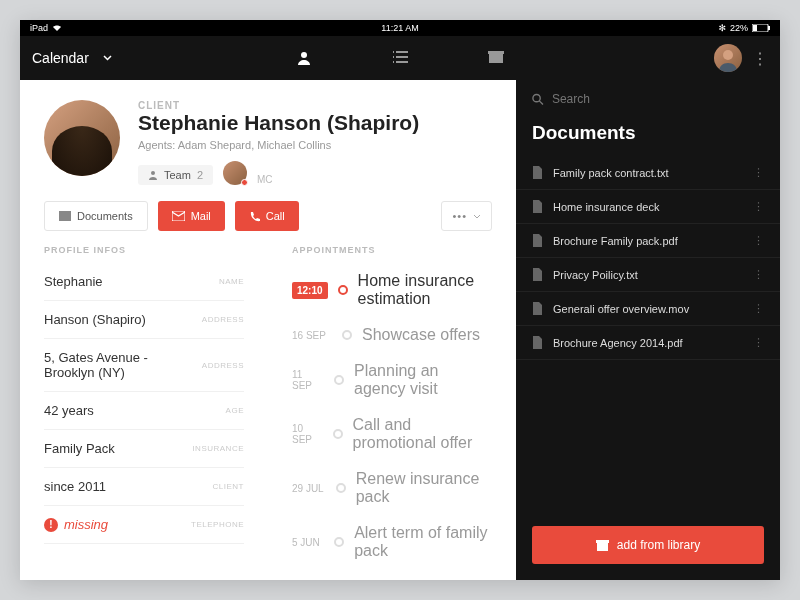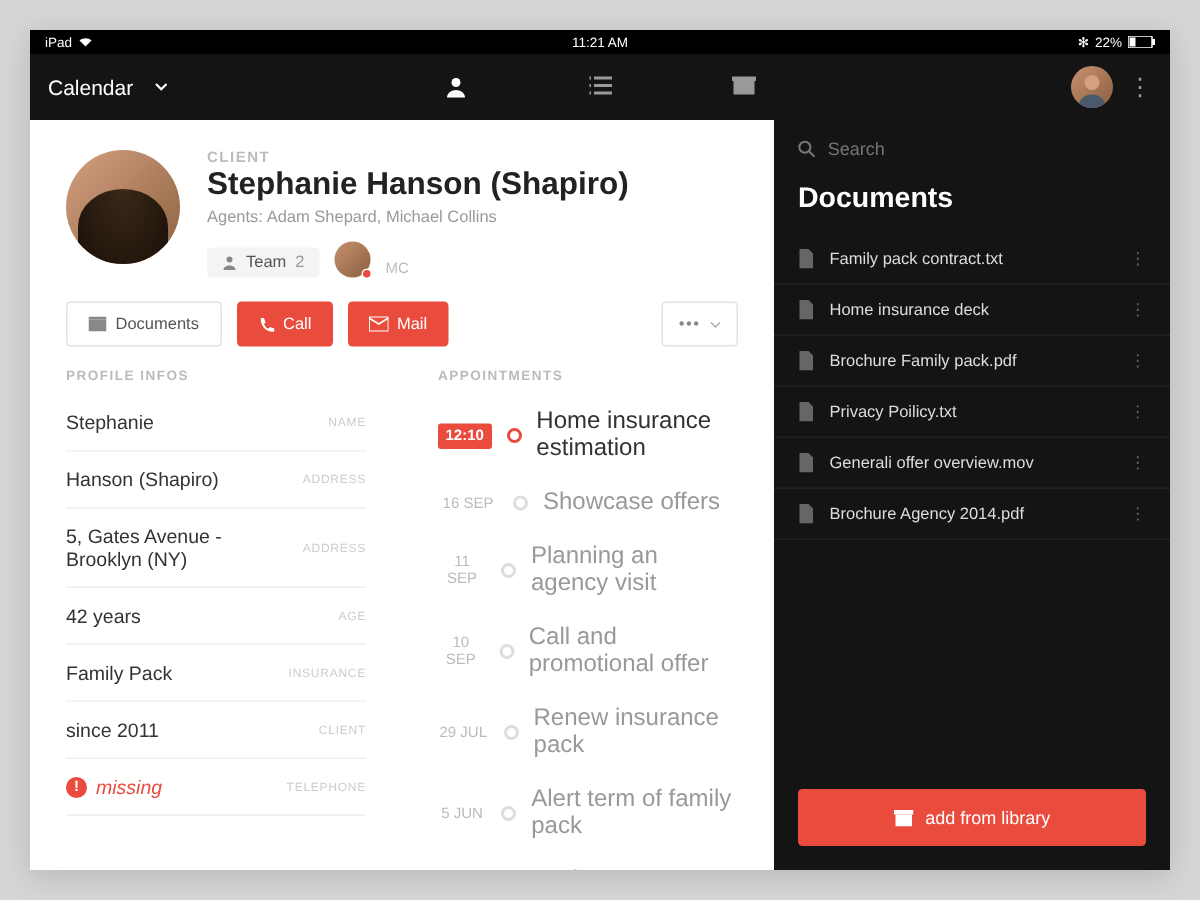--- a/index.html
+++ b/index.html
@@ -36,21 +36,21 @@
 .btn-red{background:#e94b3c;color:#fff;font-weight:500}
 .btn-more{margin-left:auto;background:#fff;border:1px solid #e4e4e4;color:#888;padding:0 10px;letter-spacing:1px}
 .columns{flex:1;display:flex;overflow:hidden}
 .col{flex:1;padding:0 24px;overflow-y:auto}
 .col-title{font-size:9px;letter-spacing:1px;color:#bbb;font-weight:700;margin-bottom:8px}
 .info-row{display:flex;justify-content:space-between;align-items:center;padding:11px 0;border-bottom:1px solid #f0f0f0;font-size:13px;color:#333}
 .info-label{font-size:8px;color:#ccc;letter-spacing:.5px}
 .info-missing{color:#e94b3c;font-style:italic;display:flex;align-items:center;gap:6px}
 .alert-icon{width:14px;height:14px;border-radius:50%;background:#e94b3c;color:#fff;display:flex;align-items:center;justify-content:center;font-size:10px;font-weight:700;font-style:normal}
 .appt-row{display:flex;align-items:center;gap:10px;padding:9px 0;font-size:12px}
-.appt-date{width:40px;font-size:10px;color:#bbb;text-align:center}
+.appt-date{width:40px;font-size:10px;color:#bbb;text-align:left}
 .appt-date.active{background:#e94b3c;color:#fff;padding:3px 5px;border-radius:2px;font-weight:600;width:auto}
 .appt-dot{width:10px;height:10px;border-radius:50%;border:2px solid #ddd;flex-shrink:0}
 .appt-dot.active{border-color:#e94b3c}
 .appt-title{color:#999;font-size:16px}
 .appt-row.active .appt-title{color:#333;font-weight:500}
 .sidebar{width:264px;background:#141414;color:#fff;display:flex;flex-direction:column}
 .search-row{padding:12px 16px;display:flex;align-items:center;gap:8px;color:#777;font-size:12px}
 .sidebar-title{padding:4px 16px 12px;font-size:19px;font-weight:700}
 .doc-list{flex:1;overflow-y:auto}
 .doc-item{padding:10px 16px;display:flex;align-items:center;gap:10px;font-size:11px;color:#ddd;border-bottom:1px solid #222;cursor:pointer}
@@ -150,31 +150,31 @@
 
       <div class="action-bar">
         <button class="btn btn-doc">
           <svg width="12" height="10" viewBox="0 0 12 10">
               <rect x="0" y="2" width="12" height="8" fill="#888"></rect>
               <rect x="0" y="0" width="12" height="2" fill="#888"></rect>
             </svg>
           <span>Documents</span>
         </button>
         <button class="btn btn-red">
-          <svg width="11" height="11" viewBox="0 0 11 11">
-              <path d="M2 1l2 0 1 3-1 1c1 2 2 3 3 3l1-1 3 1 0 2c-5 1-10-4-9-9z" fill="#fff"></path>
-            </svg>
-          <span>Call</span>
-        </button>
-        <button class="btn btn-red">
           <svg width="13" height="10" viewBox="0 0 13 10">
               <rect x="0" y="0" width="13" height="10" rx="1" fill="none" stroke="#fff" stroke-width="1.2"></rect>
               <path d="M0 1l6.5 4L13 1" stroke="#fff" stroke-width="1.2" fill="none"></path>
             </svg>
           <span>Mail</span>
+        </button>
+        <button class="btn btn-red">
+          <svg width="11" height="11" viewBox="0 0 11 11">
+              <path d="M2 1l2 0 1 3-1 1c1 2 2 3 3 3l1-1 3 1 0 2c-5 1-10-4-9-9z" fill="#fff"></path>
+            </svg>
+          <span>Call</span>
         </button>
         <button class="btn btn-more">
           <span>•••</span>
           <svg width="8" height="5" viewBox="0 0 8 5">
               <path d="M1 1l3 3 3-3" stroke="#aaa" fill="none"></path>
             </svg>
         </button>
       </div>
 
       <div class="columns">

